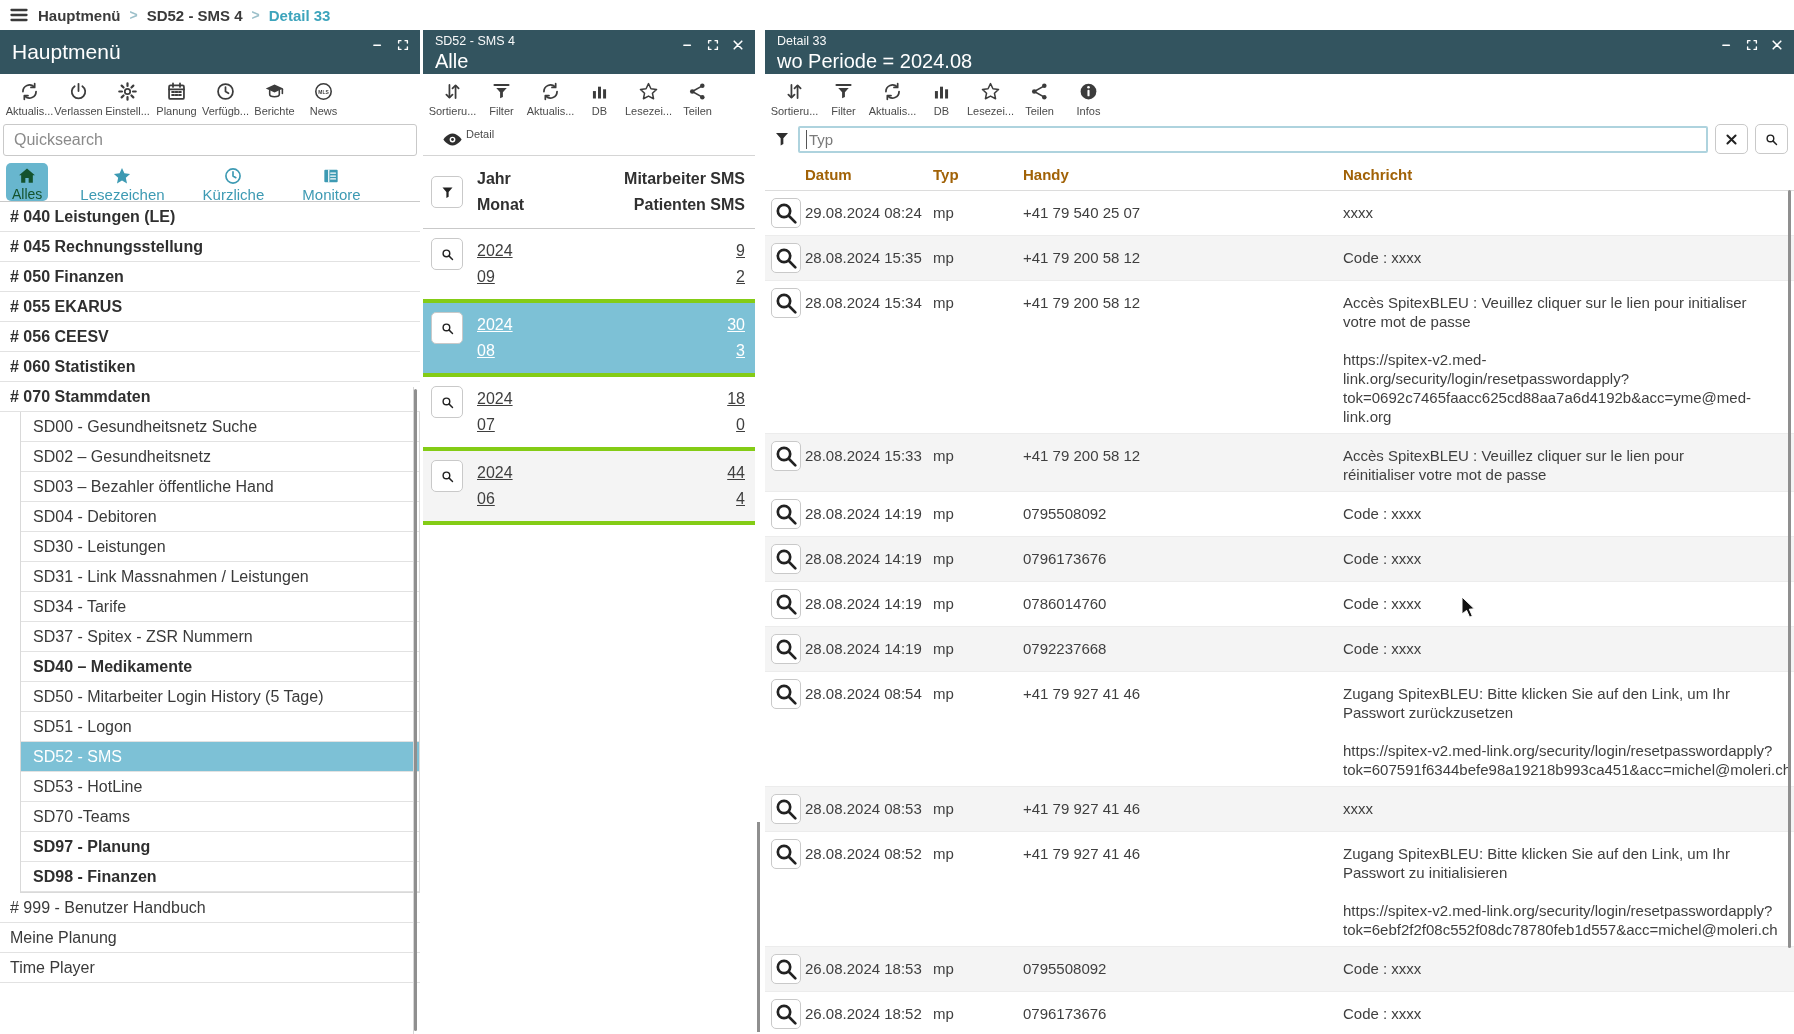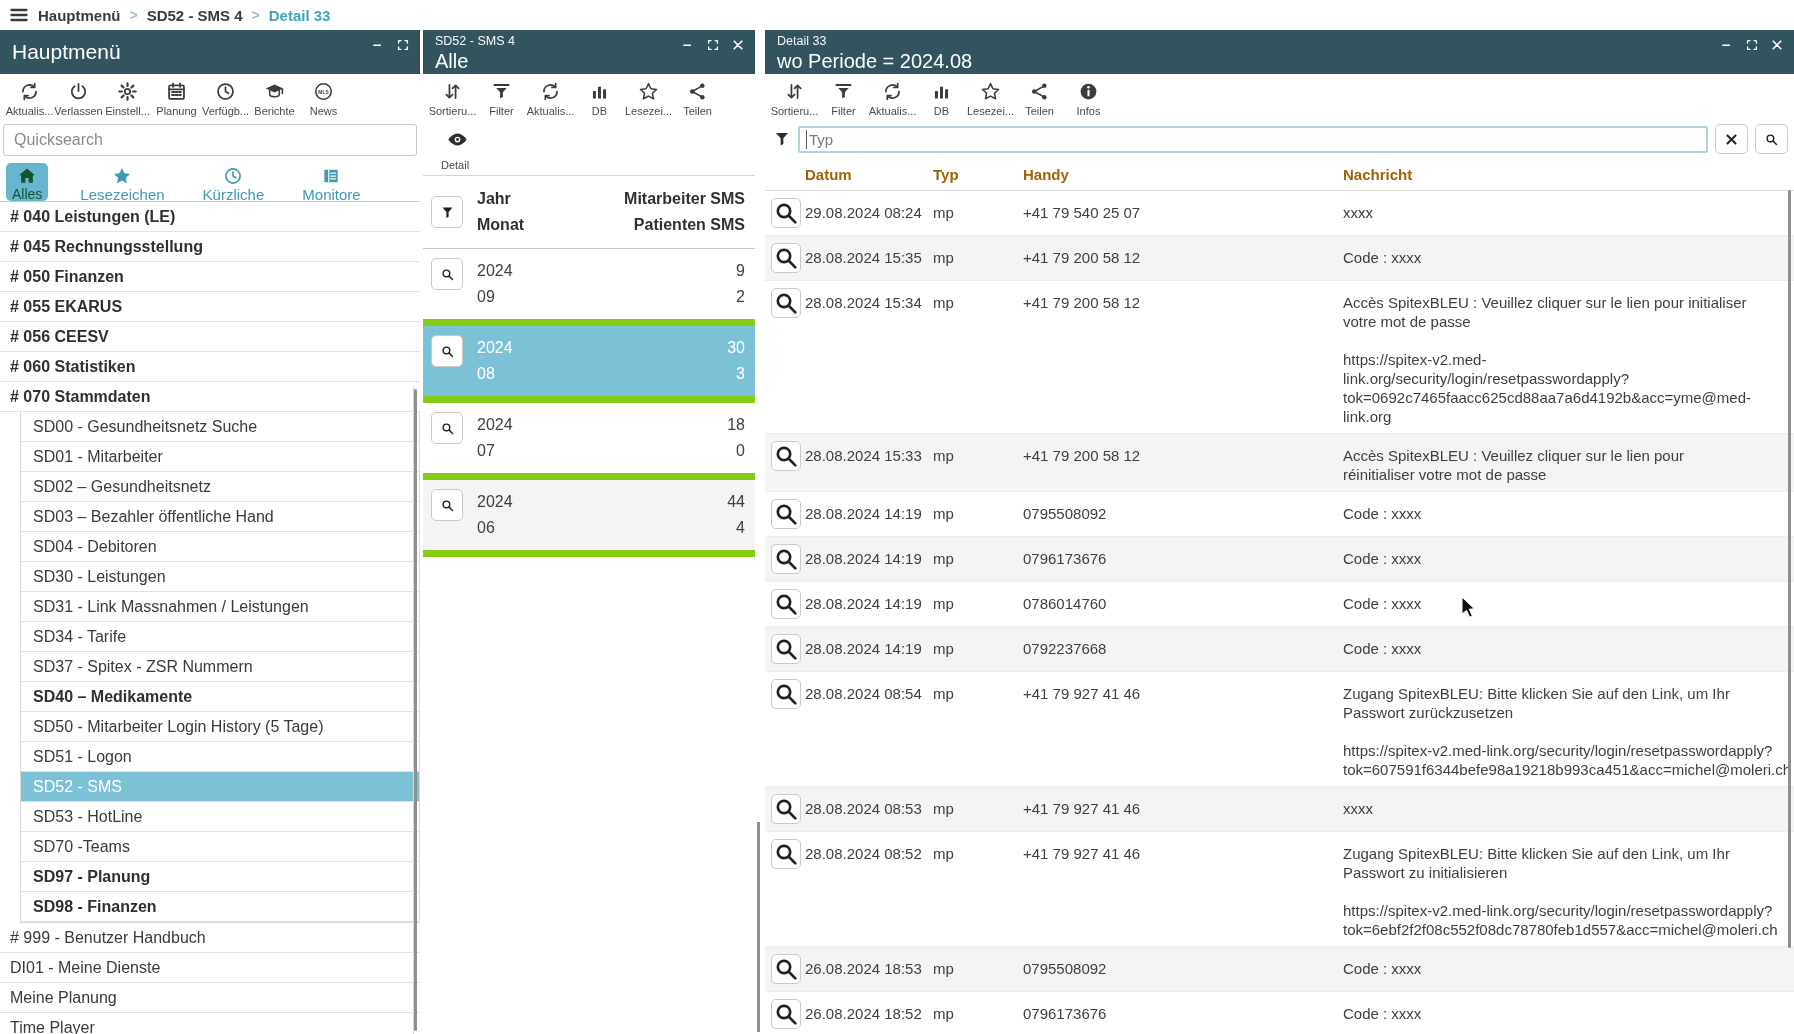--- a/index.html
+++ b/index.html
@@ -53,30 +53,30 @@
 
   .scroll-track{position:absolute;width:1px;background:#d6d6d6;}
   .scroll-thumb{position:absolute;width:3px;background:#8f8f8f;border-radius:2px;}
   .lp-track{right:6px;top:357px;bottom:0;}
   .lp-thumb{right:3px;top:359px;bottom:3px;}
   .mp-thumb{left:757px;top:822px;bottom:2px;position:absolute;width:3px;background:#8f8f8f;}
   .rp-thumb{right:3px;top:160px;height:758px;}
 
   
   .detail-bar{border-bottom:1px solid #d5d5d5;}
-  .detail-btn{display:inline-flex;flex-direction:column;align-items:flex-end;gap:8px;padding:7px 4px 4px 18px;cursor:pointer;}
+  .detail-btn{display:inline-flex;flex-direction:row;align-items:flex-start;gap:2px;padding:7px 4px 4px 18px;cursor:pointer;}
   .detail-btn .icon{width:23px;height:23px;color:#2e2e2e;}
   .sq-btn{border:1px solid #c9c9c9;border-radius:5px;background:#fff;display:flex;align-items:center;justify-content:center;color:#222;flex-shrink:0;cursor:pointer;}
   .m-btn{width:30px;height:30px;}
   .m-btn .icon,.r-btn .icon{width:15px;height:15px;}
   .m-head{display:flex;align-items:center;padding:10px 10px 10px 8px;border-bottom:1px solid #c9c9c9;}
   .m-lines{margin-left:14px;font-size:16px;line-height:26px;}
   .m-head .m-lines{font-weight:700;color:#303030;}
   .m-lines.right{margin-left:auto;text-align:right;}
-  .m-row{display:flex;padding:9px 10px 9px 8px;border-bottom:7px solid #84cc16;}
+  .m-row{display:flex;padding:9px 10px 9px 8px;border-bottom:4px solid #84cc16;text-decoration:underline;}
   .m-row .m-btn{align-self:flex-start;}
   .m-row.striped{background:#f4f4f4;}
   .m-row.selected{background:#7dc1d6;color:#fff;}
 
   
   .filter-row{display:flex;align-items:center;gap:7px;padding:3px 6px 5px 8px;}
   .filter-funnel{width:18px;height:18px;color:#2e2e2e;cursor:pointer;}
   .filter-wrap{position:relative;flex:1;display:flex;}
   .filter-input{flex:1;height:27px;box-sizing:border-box;border:2px solid #aed3de;border-radius:2px;font-size:15px;padding:0 9px;font-family:inherit;color:#444;}
   .filter-input::placeholder{color:#7a7a7a;}
@@ -243,39 +243,37 @@
     <div class="menu" id="left-menu">
         <div class="menu-item bold"># 040 Leistungen (LE)</div>
         <div class="menu-item bold"># 045 Rechnungsstellung</div>
         <div class="menu-item bold"># 050 Finanzen</div>
         <div class="menu-item bold"># 055 EKARUS</div>
         <div class="menu-item bold"># 056 CEESV</div>
         <div class="menu-item bold"># 060 Statistiken</div>
         <div class="menu-item bold"># 070 Stammdaten</div>
         <div class="submenu">
           <div class="menu-item">SD00 - Gesundheitsnetz Suche</div>
-          <div class="menu-item">SD01 - Mitarbeiter</div>
           <div class="menu-item">SD02 – Gesundheitsnetz</div>
           <div class="menu-item">SD03 – Bezahler öffentliche Hand</div>
           <div class="menu-item">SD04 - Debitoren</div>
           <div class="menu-item">SD30 - Leistungen</div>
           <div class="menu-item">SD31 - Link Massnahmen / Leistungen</div>
           <div class="menu-item">SD34 - Tarife</div>
           <div class="menu-item">SD37 - Spitex - ZSR Nummern</div>
           <div class="menu-item bold">SD40 – Medikamente</div>
           <div class="menu-item">SD50 - Mitarbeiter Login History (5 Tage)</div>
           <div class="menu-item">SD51 - Logon</div>
           <div class="menu-item selected">SD52 - SMS</div>
           <div class="menu-item">SD53 - HotLine</div>
           <div class="menu-item">SD70 -Teams</div>
           <div class="menu-item bold">SD97 - Planung</div>
           <div class="menu-item bold">SD98 - Finanzen</div>
         </div>
         <div class="menu-item"># 999 - Benutzer Handbuch</div>
-        <div class="menu-item">DI01 - Meine Dienste</div>
         <div class="menu-item">Meine Planung</div>
         <div class="menu-item">Time Player</div>
       </div>
     <div class="scroll-track lp-track"></div>
     <div class="scroll-thumb lp-thumb"></div>
   </div>
 
   <div class="panel middle">
     <div class="phead">
       <div class="t-small">SD52 - SMS 4</div>

